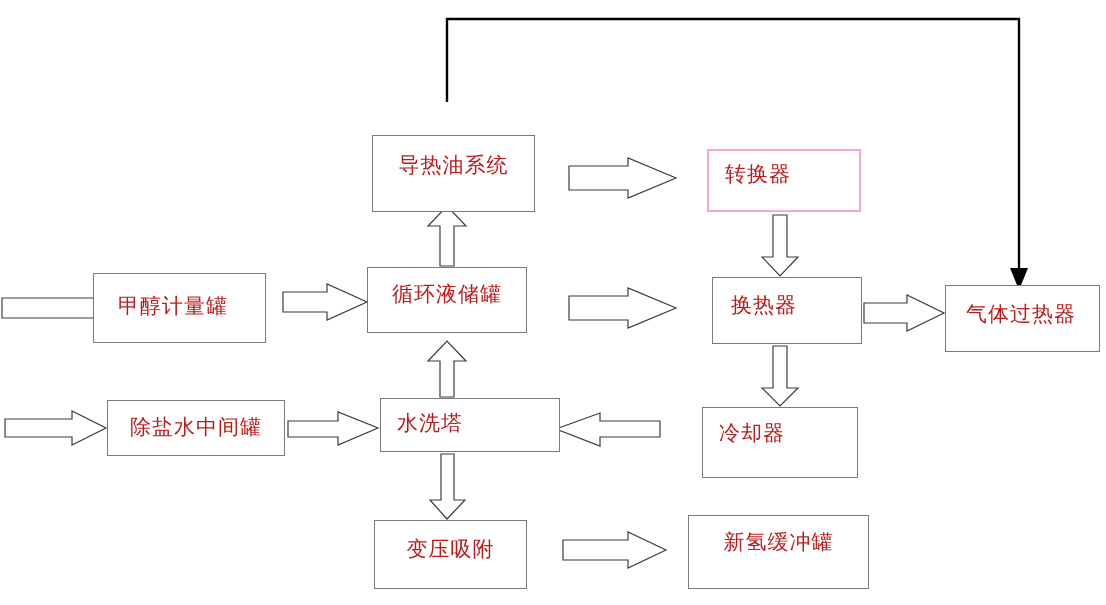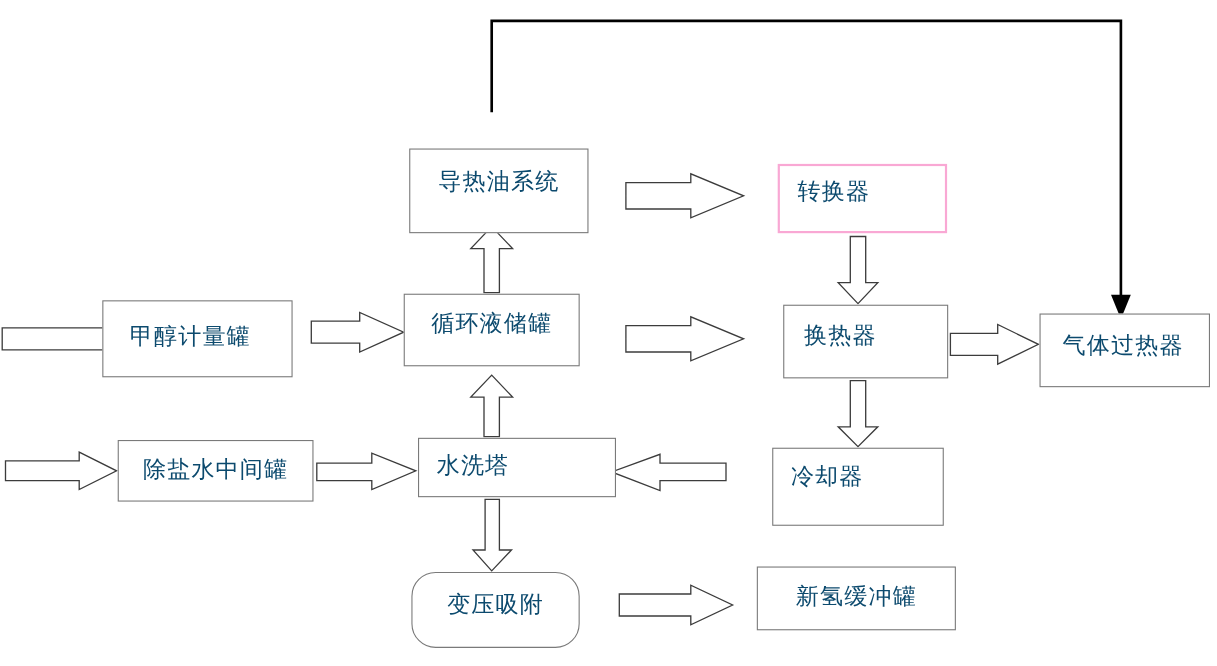--- a/index.html
+++ b/index.html
@@ -16,21 +16,21 @@
     width: 1106px;
     height: 605px;
     background: #ffffff;
     overflow: hidden;
   }
   .node {
     position: absolute;
     box-sizing: border-box;
     border: 1px solid #7a7a7a;
     background: #ffffff;
-    color: #0c4a6e;
+    color: #b91c1c;
   }
   .node.thick {
     border: 2px solid #f9a8d4;
   }
   .node .label {
     position: absolute;
     left: 0;
     right: 0;
     text-align: center;
     font-size: 21px;
@@ -137,21 +137,21 @@
   </div>
 
   <div class="node align-left" style="left:380px; top:398px; width:180px; height:54px;">
     <span class="label" style="top:14px; padding-left:16px;">水洗塔</span>
   </div>
 
   <div class="node align-left" style="left:702px; top:407px; width:156px; height:71px;">
     <span class="label" style="top:15px; padding-left:16px;">冷却器</span>
   </div>
 
-  <div class="node" style="left:374px; top:520px; width:153px; height:69px;border-radius:22px;">
+  <div class="node" style="left:374px; top:520px; width:153px; height:69px;">
     <span class="label" style="top:18px;">变压吸附</span>
   </div>
 
-  <div class="node" style="left:688px; top:515px; width:181px; height:58px;">
+  <div class="node" style="left:688px; top:515px; width:181px; height:74px;">
     <span class="label" style="top:16px;">新氢缓冲罐</span>
   </div>
 
 </div>
 
 </body></html>

